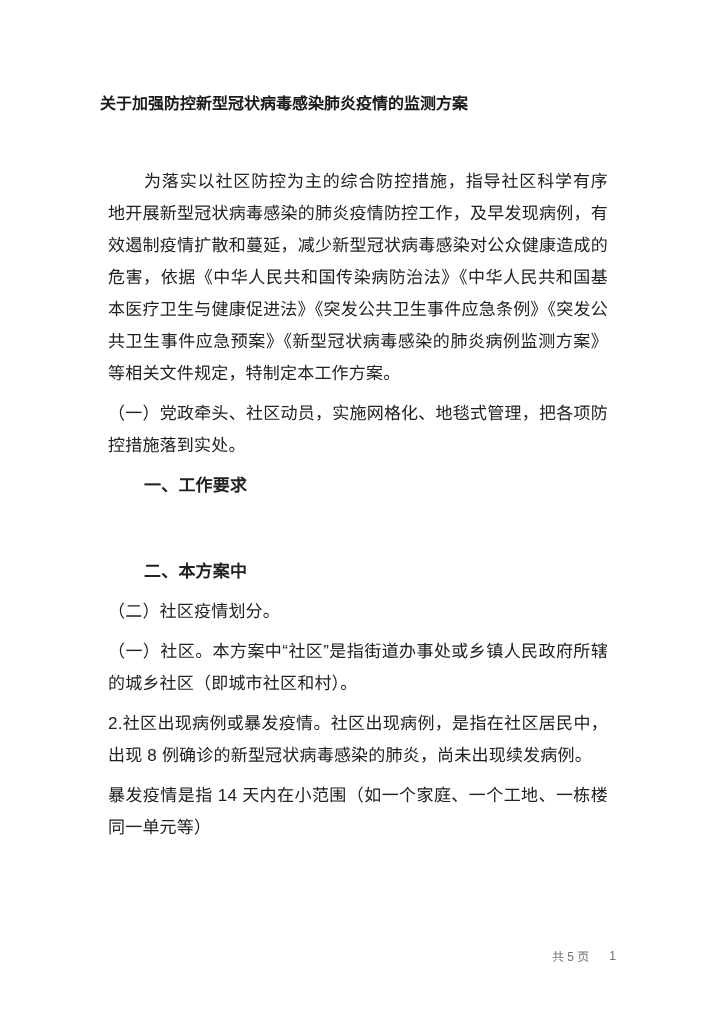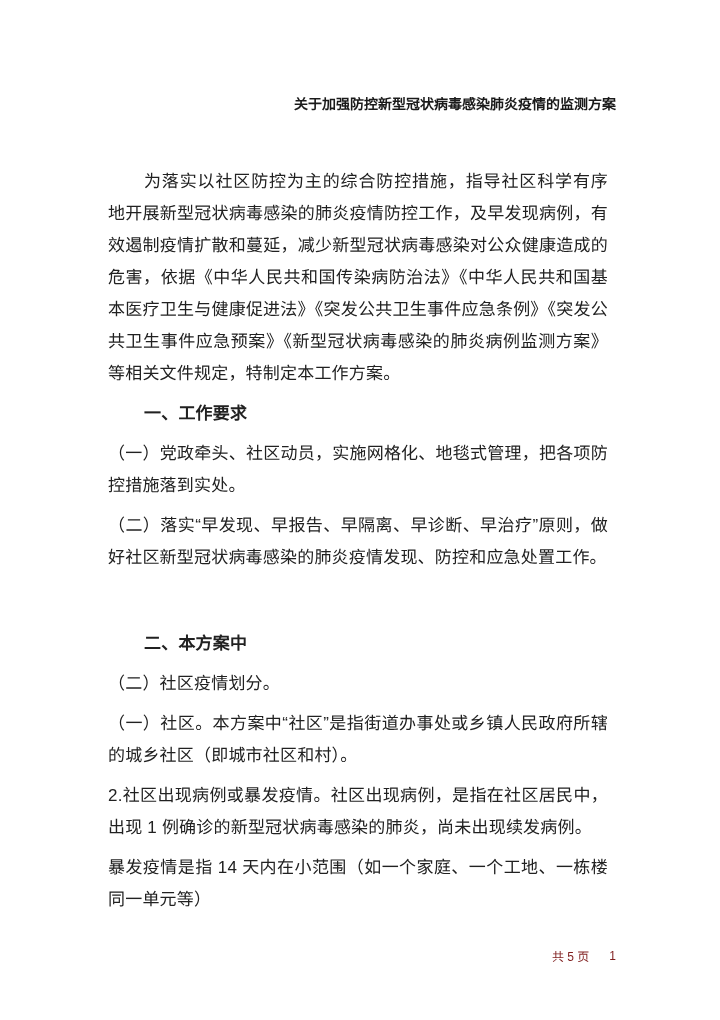--- a/index.html
+++ b/index.html
@@ -17,24 +17,24 @@
     color: #212121;
   }
   .content {
     position: absolute;
     top: 89px;
     left: 100px;
     right: 104px;
   }
   .doc-title {
     margin: 0 0 47px 0;
-    font-size: 14px;
+    font-size: 16px;
     line-height: 30px;
     font-weight: 700;
-    text-align: right;
+    text-align: left;
     color: #1a1a1a;
   }
   .block {
     margin: 8px;
     font-size: 17px;
     line-height: 32px;
     text-align: justify;
     letter-spacing: 0.2px;
   }
   .block.indent {
@@ -53,39 +53,38 @@
     height: 38px;
   }
   .footer {
     position: absolute;
     right: 104px;
     bottom: 56px;
     display: flex;
     align-items: center;
     gap: 20px;
     font-size: 12px;
-    color: #7f1d1d;
+    color: #737373;
   }
 </style>
 </head>
 <body>
 
 <div class="page">
   <div class="content">
     <h1 class="doc-title">关于加强防控新型冠状病毒感染肺炎疫情的监测方案</h1>
     <div id="doc-body">
         <p class="block indent">为落实以社区防控为主的综合防控措施，指导社区科学有序地开展新型冠状病毒感染的肺炎疫情防控工作，及早发现病例，有效遏制疫情扩散和蔓延，减少新型冠状病毒感染对公众健康造成的危害，依据《中华人民共和国传染病防治法》《中华人民共和国基本医疗卫生与健康促进法》《突发公共卫生事件应急条例》《突发公共卫生事件应急预案》《新型冠状病毒感染的肺炎病例监测方案》等相关文件规定，特制定本工作方案。</p>
+        <p class="block">（一）党政牵头、社区动员，实施网格化、地毯式管理，把各项防控措施落到实处。</p>
         <p class="block heading">一、工作要求</p>
-        <p class="block">（一）党政牵头、社区动员，实施网格化、地毯式管理，把各项防控措施落到实处。</p>
-        <p class="block">（二）落实“早发现、早报告、早隔离、早诊断、早治疗”原则，做好社区新型冠状病毒感染的肺炎疫情发现、防控和应急处置工作。</p>
         <div class="spacer"></div>
         <p class="block heading">二、本方案中</p>
         <p class="block">（二）社区疫情划分。</p>
         <p class="block">（一）社区。本方案中“社区”是指街道办事处或乡镇人民政府所辖的城乡社区（即城市社区和村）。</p>
-        <p class="block">2.社区出现病例或暴发疫情。社区出现病例，是指在社区居民中，出现 1 例确诊的新型冠状病毒感染的肺炎，尚未出现续发病例。</p>
+        <p class="block">2.社区出现病例或暴发疫情。社区出现病例，是指在社区居民中，出现 8 例确诊的新型冠状病毒感染的肺炎，尚未出现续发病例。</p>
         <p class="block">暴发疫情是指 14 天内在小范围（如一个家庭、一个工地、一栋楼同一单元等）</p>
       </div>
   </div>
   <div class="footer">
     <span>共 5 页</span>
     <span>1</span>
   </div>
 </div>
 
 </body></html>

